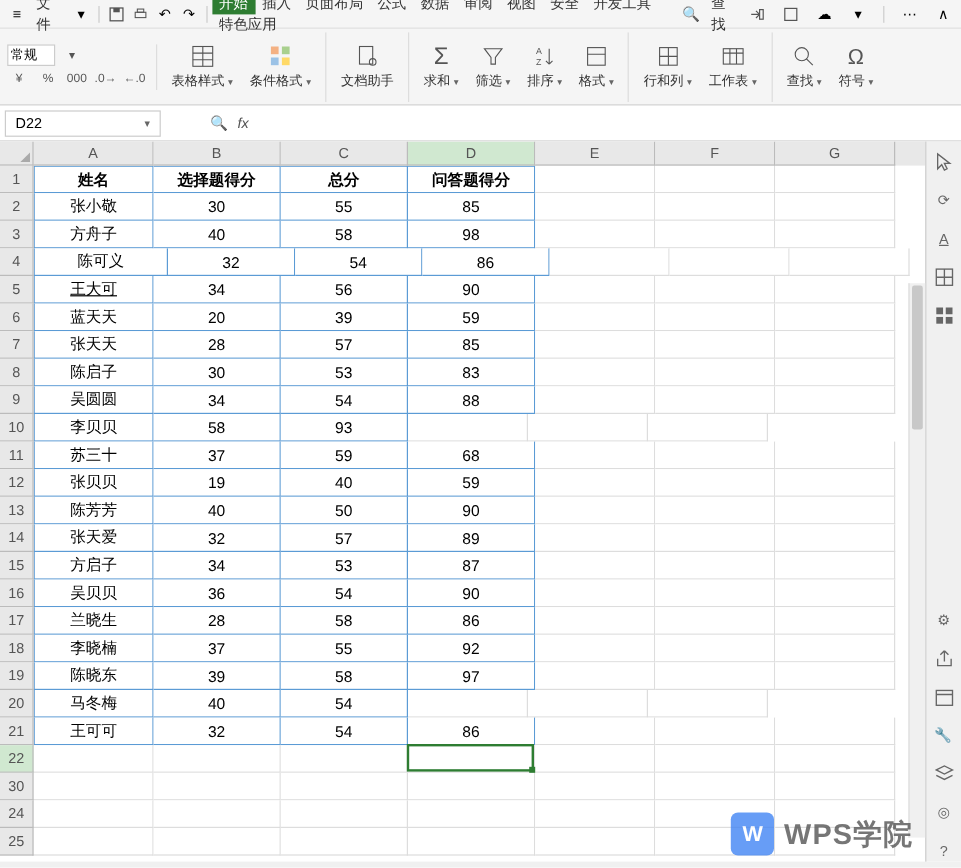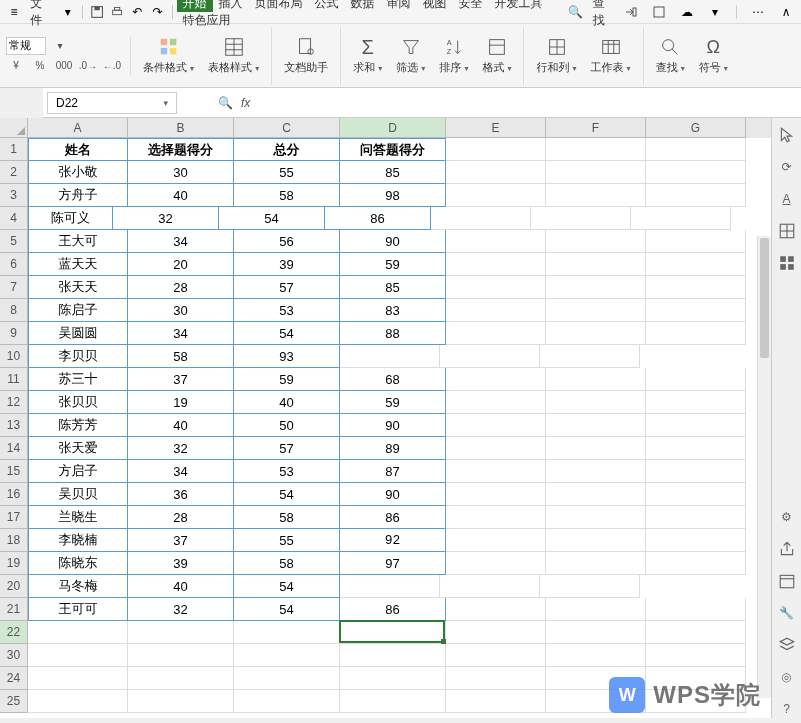--- a/index.html
+++ b/index.html
@@ -20,21 +20,21 @@
 .ribbon-btn { display: flex; flex-direction: column; align-items: center; gap: 2px; cursor: pointer; padding: 2px 4px; }
 .ribbon-btn .icon { width: 22px; height: 22px; display: flex; align-items: center; justify-content: center; color: #555; }
 .ribbon-btn .label { font-size: 11px; color: #333; white-space: nowrap; }
 .ribbon-btn .dropdown-caret { font-size: 8px; color: #666; }
 .ribbon-left { display: flex; flex-direction: column; gap: 2px; padding-right: 8px; border-right: 1px solid #ddd; }
 .ribbon-left-row { display: flex; align-items: center; gap: 4px; }
 .small-input { width: 40px; height: 18px; font-size: 11px; border: 1px solid #ccc; padding: 0 2px; }
 .small-btn { width: 20px; height: 18px; font-size: 10px; display: inline-flex; align-items: center; justify-content: center; color: #555; }
 
 
-.formula-bar { height: 30px; background: #fff; border-bottom: 1px solid #ccc; display: flex; align-items: center; padding: 2px 4px; margin-left: 43px; }
+.formula-bar { height: 30px; background: #fff; border-bottom: 1px solid #ccc; display: flex; align-items: center; padding: 2px 4px; }
 .name-box { width: 130px; height: 22px; border: 1px solid #ccc; font-size: 12px; padding: 0 8px; display: flex; align-items: center; justify-content: space-between; background: #fff; }
 .name-box .caret { font-size: 9px; color: #666; }
 .fx-area { display: flex; align-items: center; gap: 6px; margin-left: 40px; }
 .fx-icon { width: 18px; height: 18px; display: flex; align-items: center; justify-content: center; color: #555; }
 .fx-label { font-style: italic; color: #555; }
 .formula-input { flex: 1; height: 22px; border: none; padding: 0 4px; margin-left: 6px; }
 
 
 .grid-area { position: relative; background: #fff; height: 600px; display: flex; }
 .grid-main { flex: 1; position: relative; overflow: hidden; }
@@ -125,38 +125,38 @@
       <span class="small-btn">%</span>
       <span class="small-btn">000</span>
       <span class="small-btn">.0→</span>
       <span class="small-btn">←.0</span>
     </div>
   </div>
   <div class="ribbon-group" style="flex-direction:row;gap:6px">
     <div class="ribbon-btn">
       <span class="icon">
           <svg viewBox="0 0 24 24">
+            <rect x="3" y="3" width="18" height="18" fill="none" stroke="#555"></rect>
+            <line x1="3" y1="9" x2="21" y2="9" stroke="#555"></line>
+            <line x1="3" y1="15" x2="21" y2="15" stroke="#555"></line>
+            <line x1="12" y1="3" x2="12" y2="21" stroke="#555"></line>
+          </svg>
+        </span>
+      <span class="label"><span>表格样式</span> <span class="dropdown-caret">▾</span></span>
+    </div>
+    <div class="ribbon-btn">
+      <span class="icon">
+          <svg viewBox="0 0 24 24">
             <rect x="3" y="3" width="7" height="7" fill="#f4b183"></rect>
             <rect x="13" y="3" width="7" height="7" fill="#a9d08e"></rect>
             <rect x="3" y="13" width="7" height="7" fill="#9bc2e6"></rect>
             <rect x="13" y="13" width="7" height="7" fill="#ffd966"></rect>
           </svg>
         </span>
       <span class="label"><span>条件格式</span> <span class="dropdown-caret">▾</span></span>
-    </div>
-    <div class="ribbon-btn">
-      <span class="icon">
-          <svg viewBox="0 0 24 24">
-            <rect x="3" y="3" width="18" height="18" fill="none" stroke="#555"></rect>
-            <line x1="3" y1="9" x2="21" y2="9" stroke="#555"></line>
-            <line x1="3" y1="15" x2="21" y2="15" stroke="#555"></line>
-            <line x1="12" y1="3" x2="12" y2="21" stroke="#555"></line>
-          </svg>
-        </span>
-      <span class="label"><span>表格样式</span> <span class="dropdown-caret">▾</span></span>
     </div>
   </div>
   <div class="ribbon-group">
     <div class="ribbon-btn">
       <span class="icon">
           <svg viewBox="0 0 24 24">
             <rect x="5" y="3" width="12" height="16" fill="none" stroke="#555"></rect>
             <circle cx="17" cy="17" r="3" fill="none" stroke="#555"></circle>
           </svg>
         </span>
@@ -309,30 +309,30 @@
         <div class="row">
           <div class="cell" style="width: 100px; border-right: 1px solid rgb(91, 155, 213); border-bottom: 1px solid rgb(91, 155, 213); border-left: 1px solid rgb(91, 155, 213);">方舟子</div>
           <div class="cell" style="width: 106px; border-right: 1px solid rgb(91, 155, 213); border-bottom: 1px solid rgb(91, 155, 213);">40</div>
           <div class="cell" style="width: 106px; border-right: 1px solid rgb(91, 155, 213); border-bottom: 1px solid rgb(91, 155, 213);">58</div>
           <div class="cell" style="width: 106px; border-right: 1px solid rgb(91, 155, 213); border-bottom: 1px solid rgb(91, 155, 213);">98</div>
           <div class="cell" style="width: 100px;"></div>
           <div class="cell" style="width: 100px;"></div>
           <div class="cell" style="width: 100px;"></div>
         </div>
         <div class="row">
-          <div class="cell" style="width: 85px; border-right: 1px solid rgb(91, 155, 213); border-bottom: 1px solid rgb(91, 155, 213); border-left: 1px solid rgb(91, 155, 213);">陈可义</div>
+          <div class="cell" style="width: 112px; border-right: 1px solid rgb(91, 155, 213); border-bottom: 1px solid rgb(91, 155, 213); border-left: 1px solid rgb(91, 155, 213);">陈可义</div>
           <div class="cell" style="width: 106px; border-right: 1px solid rgb(91, 155, 213); border-bottom: 1px solid rgb(91, 155, 213);">32</div>
           <div class="cell" style="width: 106px; border-right: 1px solid rgb(91, 155, 213); border-bottom: 1px solid rgb(91, 155, 213);">54</div>
           <div class="cell" style="width: 106px; border-right: 1px solid rgb(91, 155, 213); border-bottom: 1px solid rgb(91, 155, 213);">86</div>
           <div class="cell" style="width: 100px;"></div>
           <div class="cell" style="width: 100px;"></div>
           <div class="cell" style="width: 100px;"></div>
         </div>
         <div class="row">
-          <div class="cell" style="width: 100px; border-right: 1px solid rgb(91, 155, 213); border-bottom: 1px solid rgb(91, 155, 213); border-left: 1px solid rgb(91, 155, 213);">王大可</div>
+          <div class="cell" style="width: 100px; border-right: 1px solid rgb(91, 155, 213); border-bottom: 1px solid rgb(91, 155, 213); border-left: 1px solid rgb(91, 155, 213); text-decoration: underline;">王大可</div>
           <div class="cell" style="width: 106px; border-right: 1px solid rgb(91, 155, 213); border-bottom: 1px solid rgb(91, 155, 213);">34</div>
           <div class="cell" style="width: 106px; border-right: 1px solid rgb(91, 155, 213); border-bottom: 1px solid rgb(91, 155, 213);">56</div>
           <div class="cell" style="width: 106px; border-right: 1px solid rgb(91, 155, 213); border-bottom: 1px solid rgb(91, 155, 213);">90</div>
           <div class="cell" style="width: 100px;"></div>
           <div class="cell" style="width: 100px;"></div>
           <div class="cell" style="width: 100px;"></div>
         </div>
         <div class="row">
           <div class="cell" style="width: 100px; border-right: 1px solid rgb(91, 155, 213); border-bottom: 1px solid rgb(91, 155, 213); border-left: 1px solid rgb(91, 155, 213);">蓝天天</div>
           <div class="cell" style="width: 106px; border-right: 1px solid rgb(91, 155, 213); border-bottom: 1px solid rgb(91, 155, 213);">20</div>
@@ -437,21 +437,21 @@
           <div class="cell" style="width: 106px; border-right: 1px solid rgb(91, 155, 213); border-bottom: 1px solid rgb(91, 155, 213);">58</div>
           <div class="cell" style="width: 106px; border-right: 1px solid rgb(91, 155, 213); border-bottom: 1px solid rgb(91, 155, 213);">86</div>
           <div class="cell" style="width: 100px;"></div>
           <div class="cell" style="width: 100px;"></div>
           <div class="cell" style="width: 100px;"></div>
         </div>
         <div class="row">
           <div class="cell" style="width: 100px; border-right: 1px solid rgb(91, 155, 213); border-bottom: 1px solid rgb(91, 155, 213); border-left: 1px solid rgb(91, 155, 213);">李晓楠</div>
           <div class="cell" style="width: 106px; border-right: 1px solid rgb(91, 155, 213); border-bottom: 1px solid rgb(91, 155, 213);">37</div>
           <div class="cell" style="width: 106px; border-right: 1px solid rgb(91, 155, 213); border-bottom: 1px solid rgb(91, 155, 213);">55</div>
-          <div class="cell" style="width: 106px; border-right: 1px solid rgb(91, 155, 213); border-bottom: 1px solid rgb(91, 155, 213); font-family: Liberation Mono, monospace;">92</div>
+          <div class="cell" style="width: 106px; border-right: 1px solid rgb(91, 155, 213); border-bottom: 1px solid rgb(91, 155, 213);">92</div>
           <div class="cell" style="width: 100px;"></div>
           <div class="cell" style="width: 100px;"></div>
           <div class="cell" style="width: 100px;"></div>
         </div>
         <div class="row">
           <div class="cell" style="width: 100px; border-right: 1px solid rgb(91, 155, 213); border-bottom: 1px solid rgb(91, 155, 213); border-left: 1px solid rgb(91, 155, 213);">陈晓东</div>
           <div class="cell" style="width: 106px; border-right: 1px solid rgb(91, 155, 213); border-bottom: 1px solid rgb(91, 155, 213);">39</div>
           <div class="cell" style="width: 106px; border-right: 1px solid rgb(91, 155, 213); border-bottom: 1px solid rgb(91, 155, 213);">58</div>
           <div class="cell" style="width: 106px; border-right: 1px solid rgb(91, 155, 213); border-bottom: 1px solid rgb(91, 155, 213);">97</div>
           <div class="cell" style="width: 100px;"></div>

